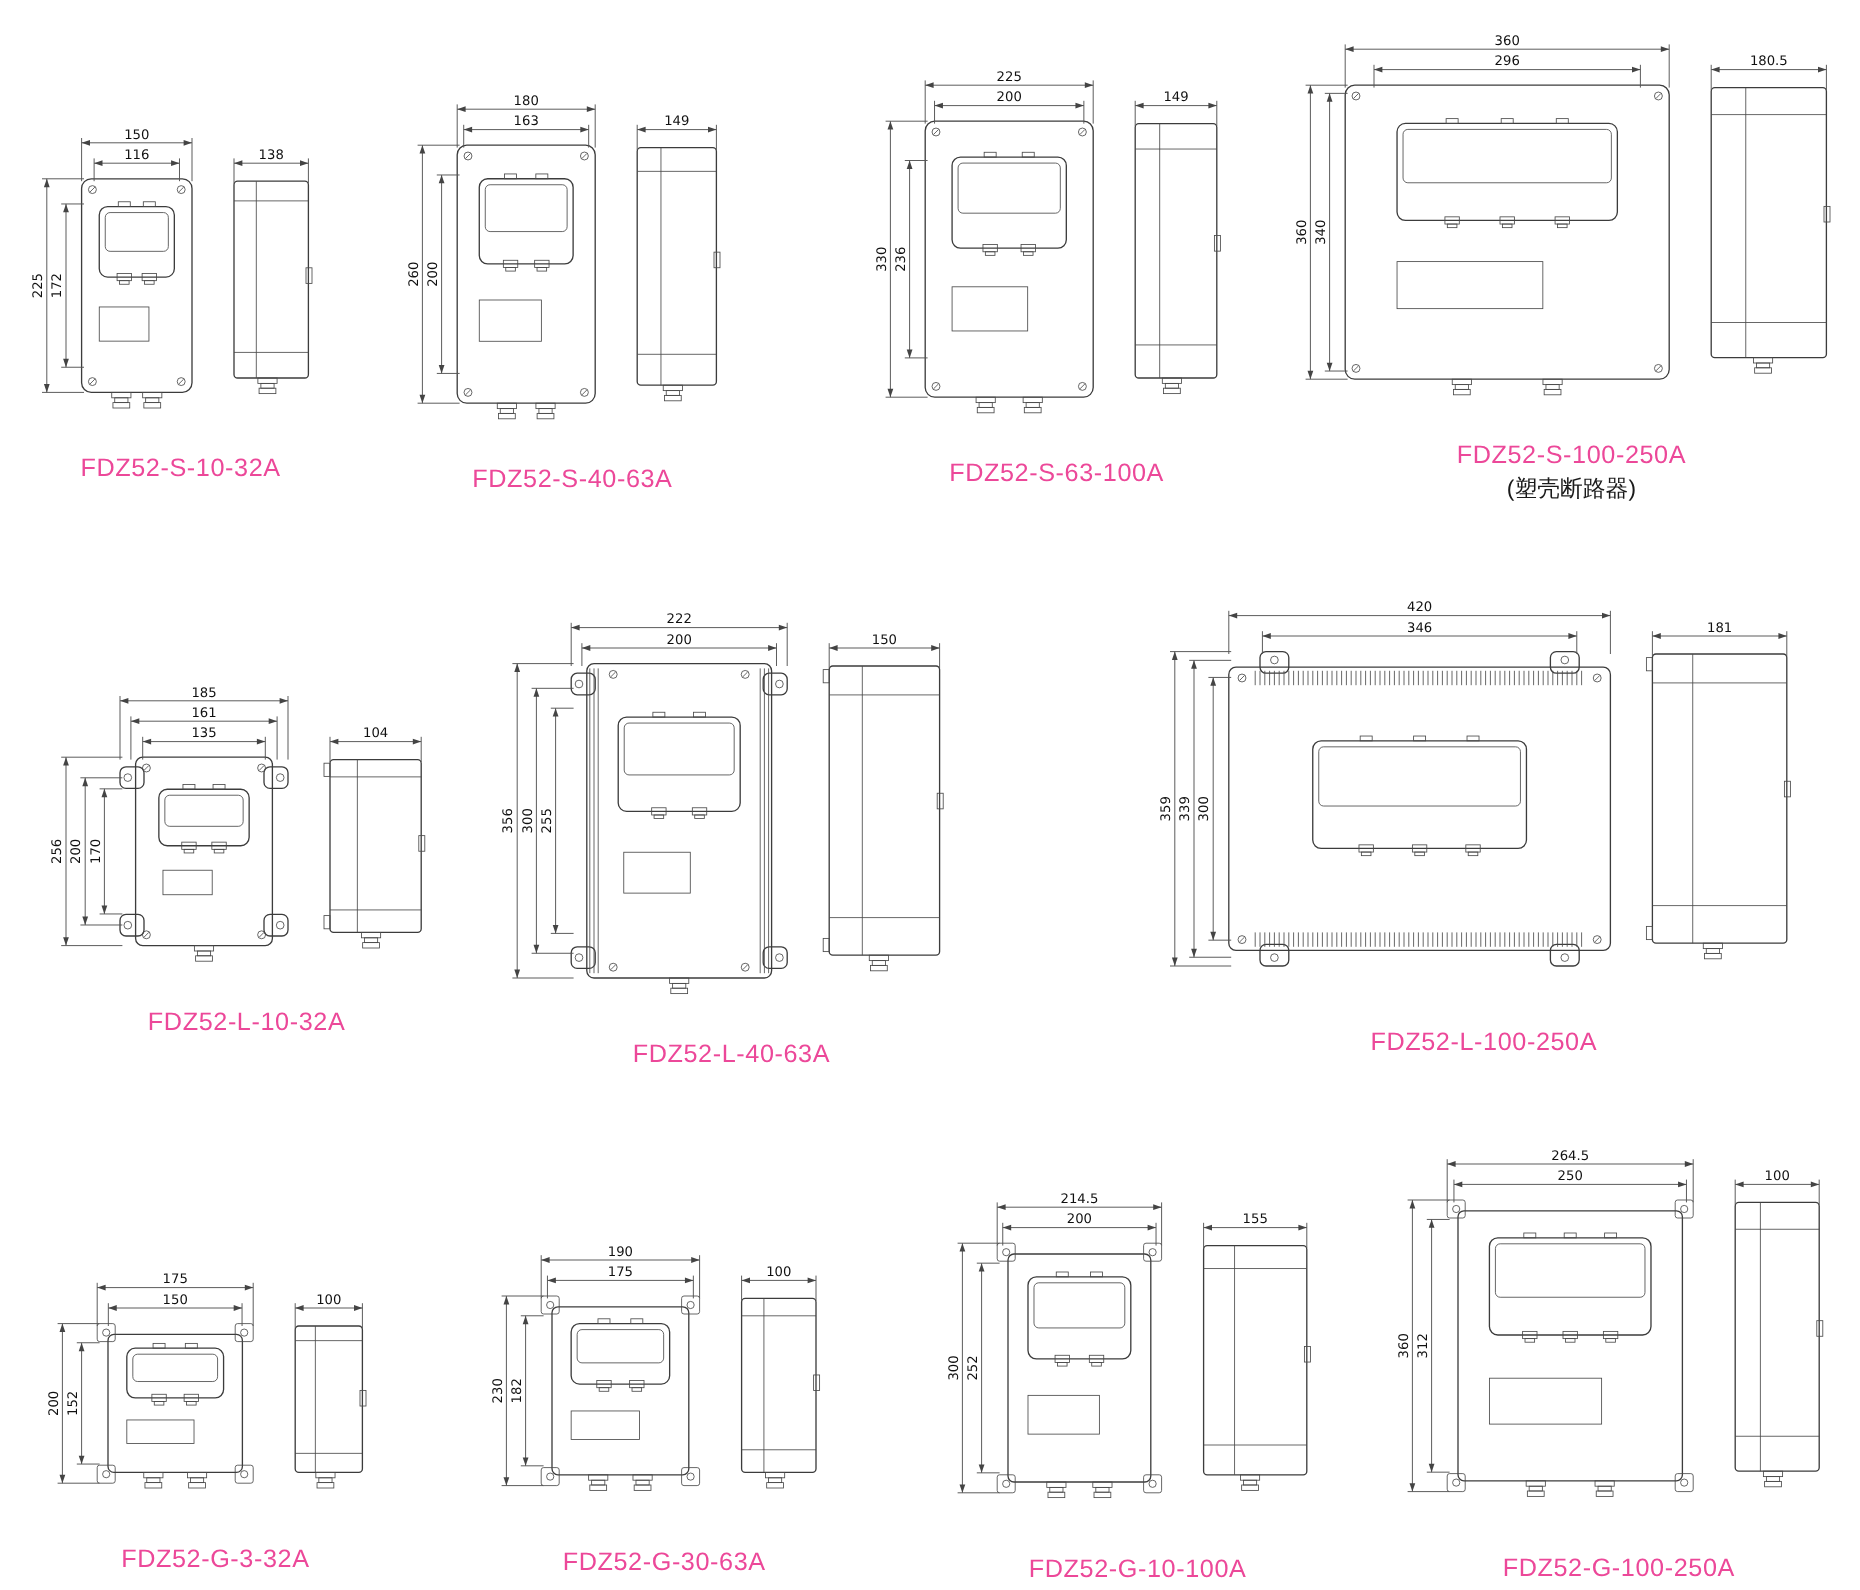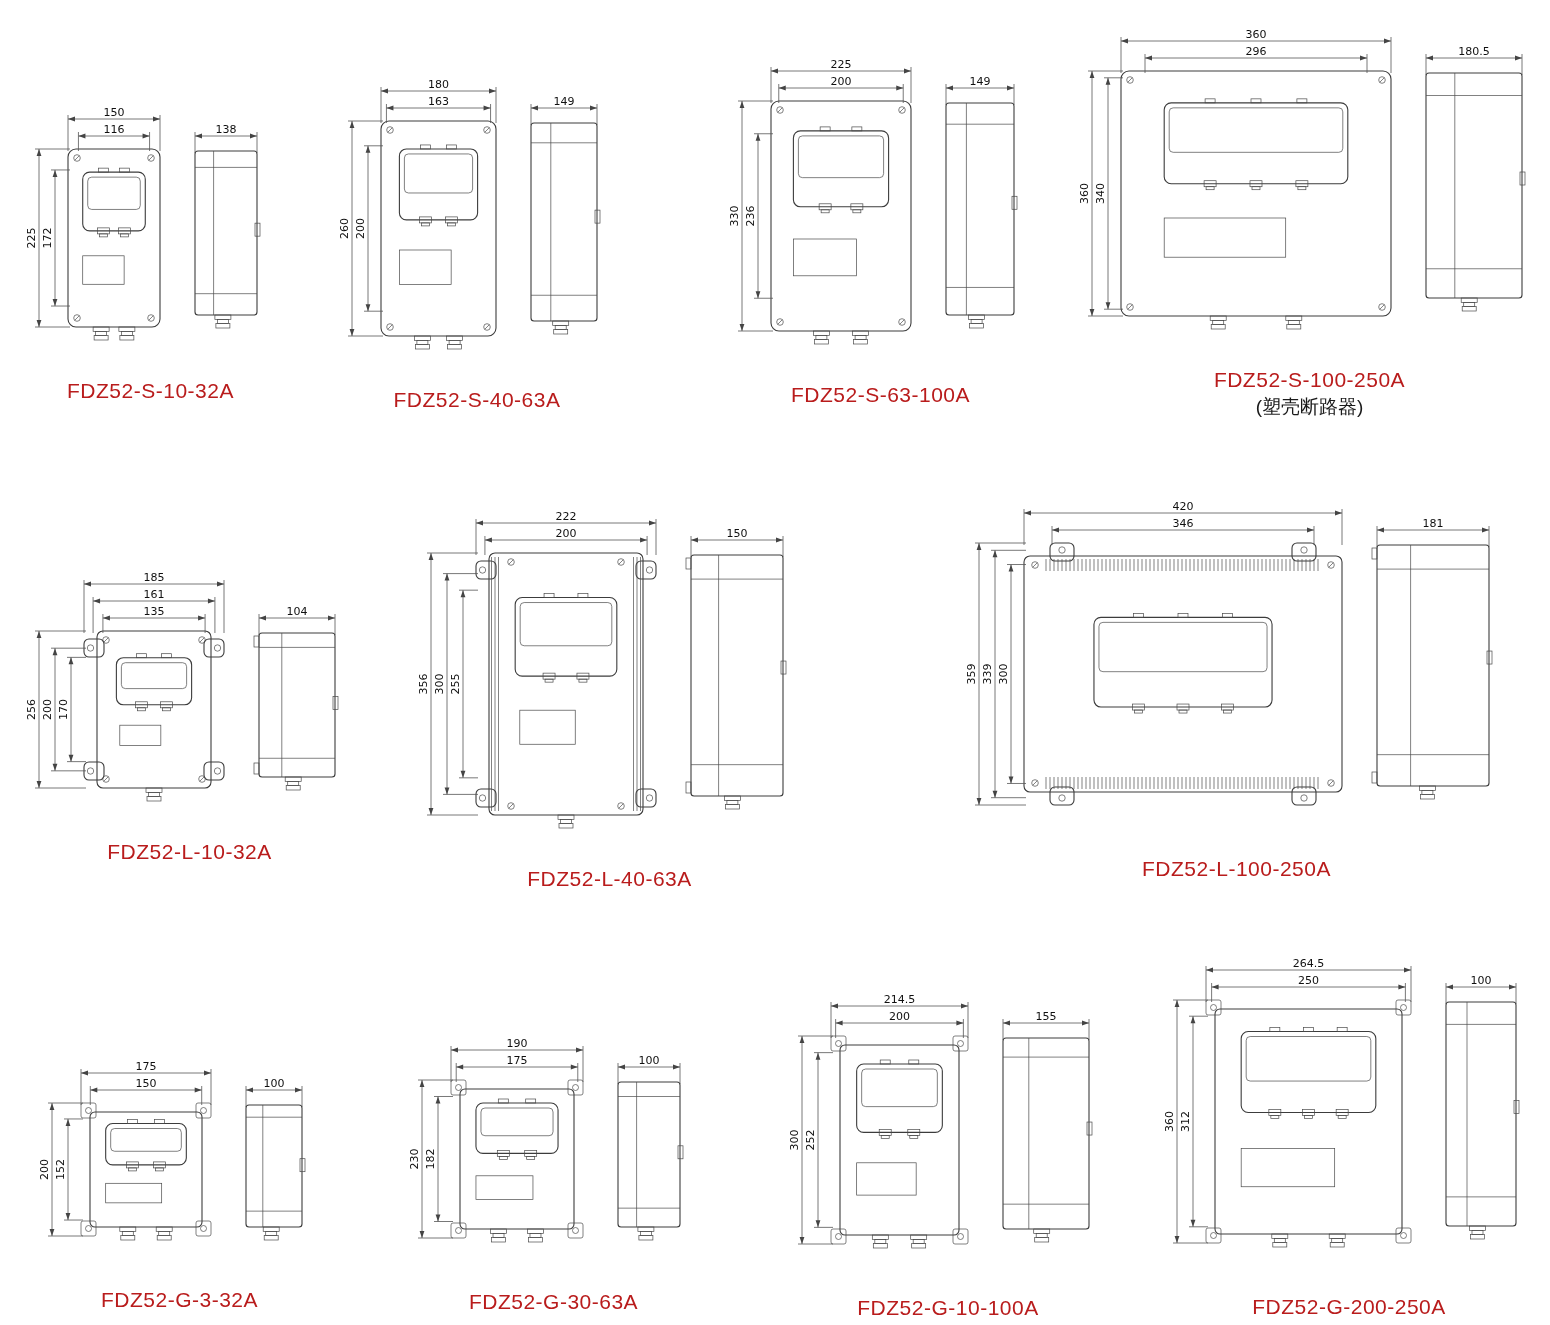--- a/index.html
+++ b/index.html
@@ -1,20 +1,20 @@
 <!DOCTYPE html>
 <html><head>
 <meta charset="utf-8">
 <style>
   html,body{margin:0;padding:0;background:#fff;}
   #sheet{position:relative;width:1550px;height:1325px;background:#fff;overflow:hidden;
          font-family:"Liberation Sans",sans-serif;}
   .cell{position:absolute;margin:16px;}
   .cap{margin-top:10px;text-align:center;}
-  .label{font-size:21px;color:#b91c1c;letter-spacing:.5px;}
+  .label{font-size:21px;color:#ec4899;letter-spacing:.5px;}
   .sublabel{font-size:19px;color:#1a1a1a;margin-top:2px;}
   svg{display:block;overflow:visible;}
   .ln{fill:none;stroke:#3c3c3c;stroke-width:1.1;}
   .thin{fill:none;stroke:#4a4a4a;stroke-width:0.7;}
   .dim{fill:none;stroke:#555;stroke-width:0.8;}
   .arr{fill:#444;stroke:none;}
   .dtx{font:11px "DejaVu Sans",sans-serif;fill:#101010;}
 </style>
 </head>
 <body>
@@ -295,21 +295,21 @@
         <polygon points="453,35 446,32.6 446,37.4" class="arr"></polygon>
         <line x1="357" y1="31" x2="357" y2="52" class="dim"></line>
         <line x1="453" y1="31" x2="453" y2="52" class="dim"></line>
         <text x="405" y="31.5" class="dtx" text-anchor="middle">180.5</text>
       </svg>
     <figcaption class="cap">
       <div class="label">FDZ52-S-100-250A</div>
       <div class="sublabel">(塑壳断路器)</div>
     </figcaption>
   </figure>
-    <figure class="cell" style="left: 0px; top: 550px; width: 347px;">
+    <figure class="cell" style="left: 16px; top: 550px; width: 347px;">
     <svg class="drawing" viewBox="0 0 347 264" width="347" height="264">
         <rect x="81" y="65" width="114" height="157" rx="6" class="ln"></rect>
         <rect x="68" y="73" width="20" height="18" rx="5" class="ln"></rect>
         <circle cx="74.5" cy="82" r="3.2" class="thin"></circle>
         <rect x="188" y="73" width="20" height="18" rx="5" class="ln"></rect>
         <circle cx="201.5" cy="82" r="3.2" class="thin"></circle>
         <rect x="68" y="196" width="20" height="18" rx="5" class="ln"></rect>
         <circle cx="74.5" cy="205" r="3.2" class="thin"></circle>
         <rect x="188" y="196" width="20" height="18" rx="5" class="ln"></rect>
         <circle cx="201.5" cy="205" r="3.2" class="thin"></circle>
@@ -972,17 +972,17 @@
         <line x1="35" y1="274.8" x2="54" y2="274.8" class="dim"></line>
         <text x="35" y="169.5" class="dtx" text-anchor="middle" transform="rotate(-90 35 169.5)">312</text>
         <line x1="292" y1="35" x2="362" y2="35" class="dim"></line>
         <polygon points="292,35 299,32.6 299,37.4" class="arr"></polygon>
         <polygon points="362,35 355,32.6 355,37.4" class="arr"></polygon>
         <line x1="292" y1="31" x2="292" y2="52" class="dim"></line>
         <line x1="362" y1="31" x2="362" y2="52" class="dim"></line>
         <text x="327" y="31.5" class="dtx" text-anchor="middle">100</text>
       </svg>
     <figcaption class="cap">
-      <div class="label">FDZ52-G-200-250A</div>
+      <div class="label">FDZ52-G-100-250A</div>
       <div class="sublabel"></div>
     </figcaption>
   </figure>
   </div>
 
 </body></html>

